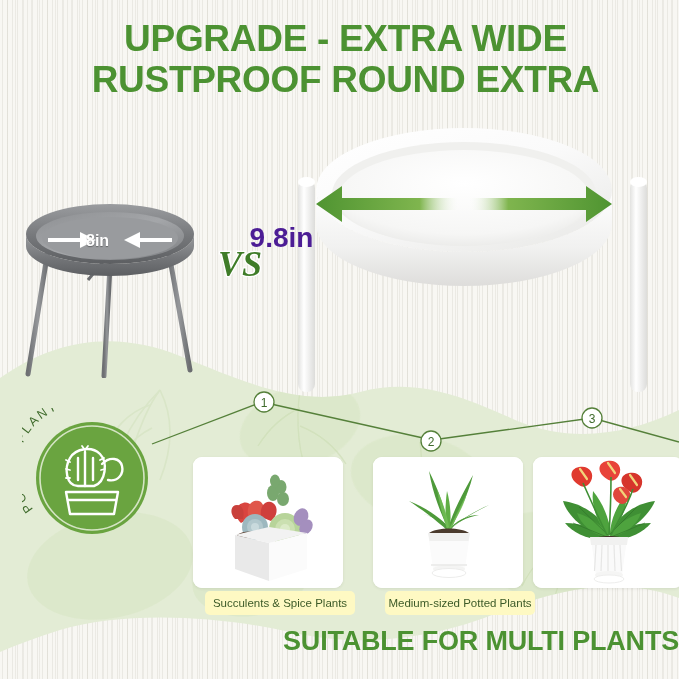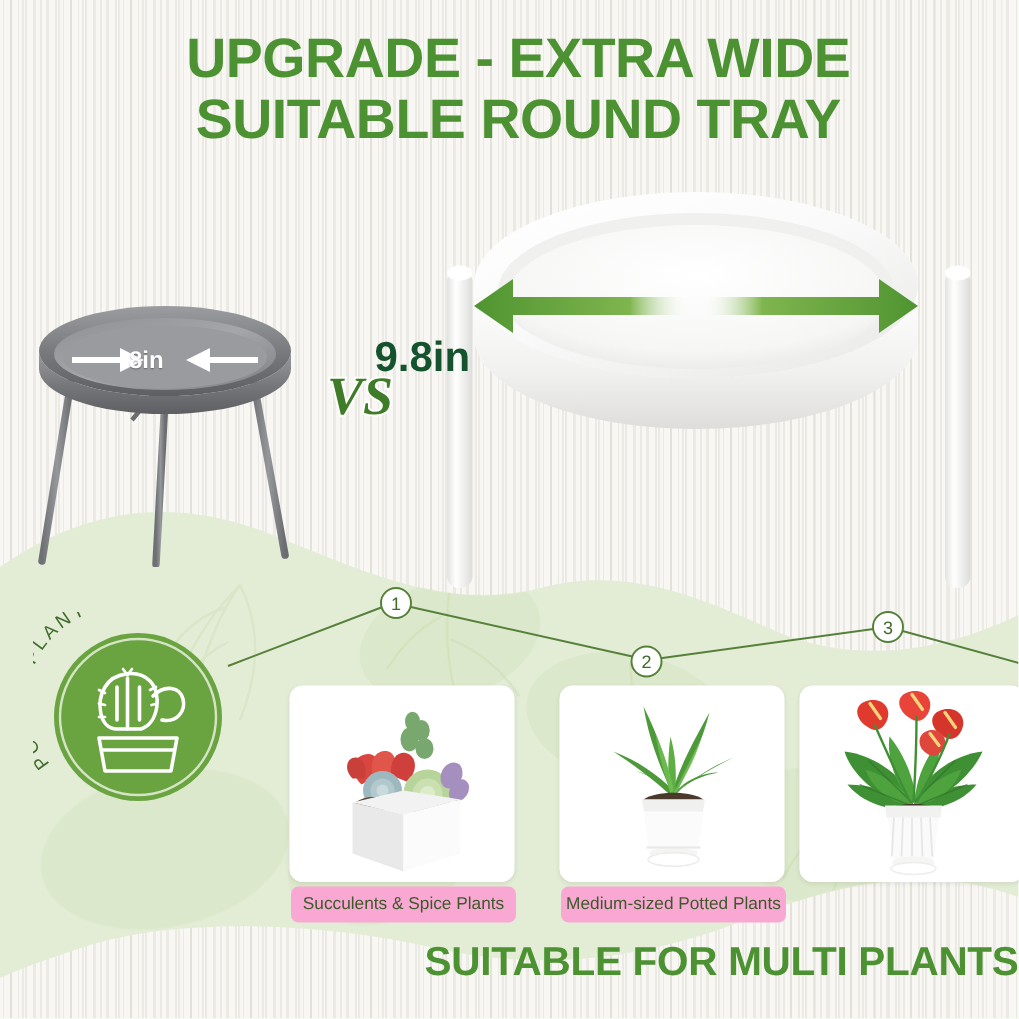--- a/index.html
+++ b/index.html
@@ -117,21 +117,21 @@
     z-index: 16;
     text-shadow: 0 1px 1px rgba(0,0,0,0.35);
   }
   .dim98 {
     position: absolute;
     left: 0; width: 539px;
     text-align: center;
     top: 222px;
     font-size: 28px;
     font-weight: bold;
-    color: #14532d;
+    color: #4c1d95;
     z-index: 16;
   }
   .dim98 span { margin-left: 24px; }
 
   
   .badge {
     position: absolute;
     left: 22px;
     top: 408px;
     width: 140px;
@@ -167,24 +167,24 @@
     overflow: hidden;
     box-shadow: 0 1px 3px rgba(60,70,50,0.10);
   }
   .card .art {
     position: absolute;
     inset: 0;
   }
   .card-label {
     position: absolute;
     top: 134px;
-    left: 1px;
+    left: 12px;
     width: 150px;
     height: 24px;
-    background: #f9a8d4;
+    background: #fef9c3;
     border-radius: 5px;
     display: flex;
     align-items: center;
     justify-content: center;
     font-size: 11.5px;
     color: #3c5a28;
     white-space: nowrap;
   }
 
   
@@ -242,21 +242,21 @@
         <path d="M420,130 C402,140 390,156 382,172"></path>
         <path d="M420,146 C440,154 454,168 462,184"></path>
         <path d="M560,196 C566,224 562,252 552,272"></path>
         <path d="M560,214 C542,224 530,240 522,256"></path>
       </g>
     </g>
   </svg>
 
   <div class="headline">
     <span class="l">UPGRADE - EXTRA WIDE</span>
-    <span class="l">SUITABLE ROUND TRAY</span>
+    <span class="l">RUSTPROOF ROUND EXTRA</span>
   </div>
 
   <svg class="gray-stand" viewBox="0 0 200 190">
     <defs>
       <linearGradient id="grayRim" x1="0" y1="0" x2="0" y2="1">
         <stop offset="0%" stop-color="#9a9c9f"></stop>
         <stop offset="55%" stop-color="#75777a"></stop>
         <stop offset="100%" stop-color="#5d5f62"></stop>
       </linearGradient>
       <linearGradient id="grayInner" x1="0" y1="0" x2="1" y2="1">

